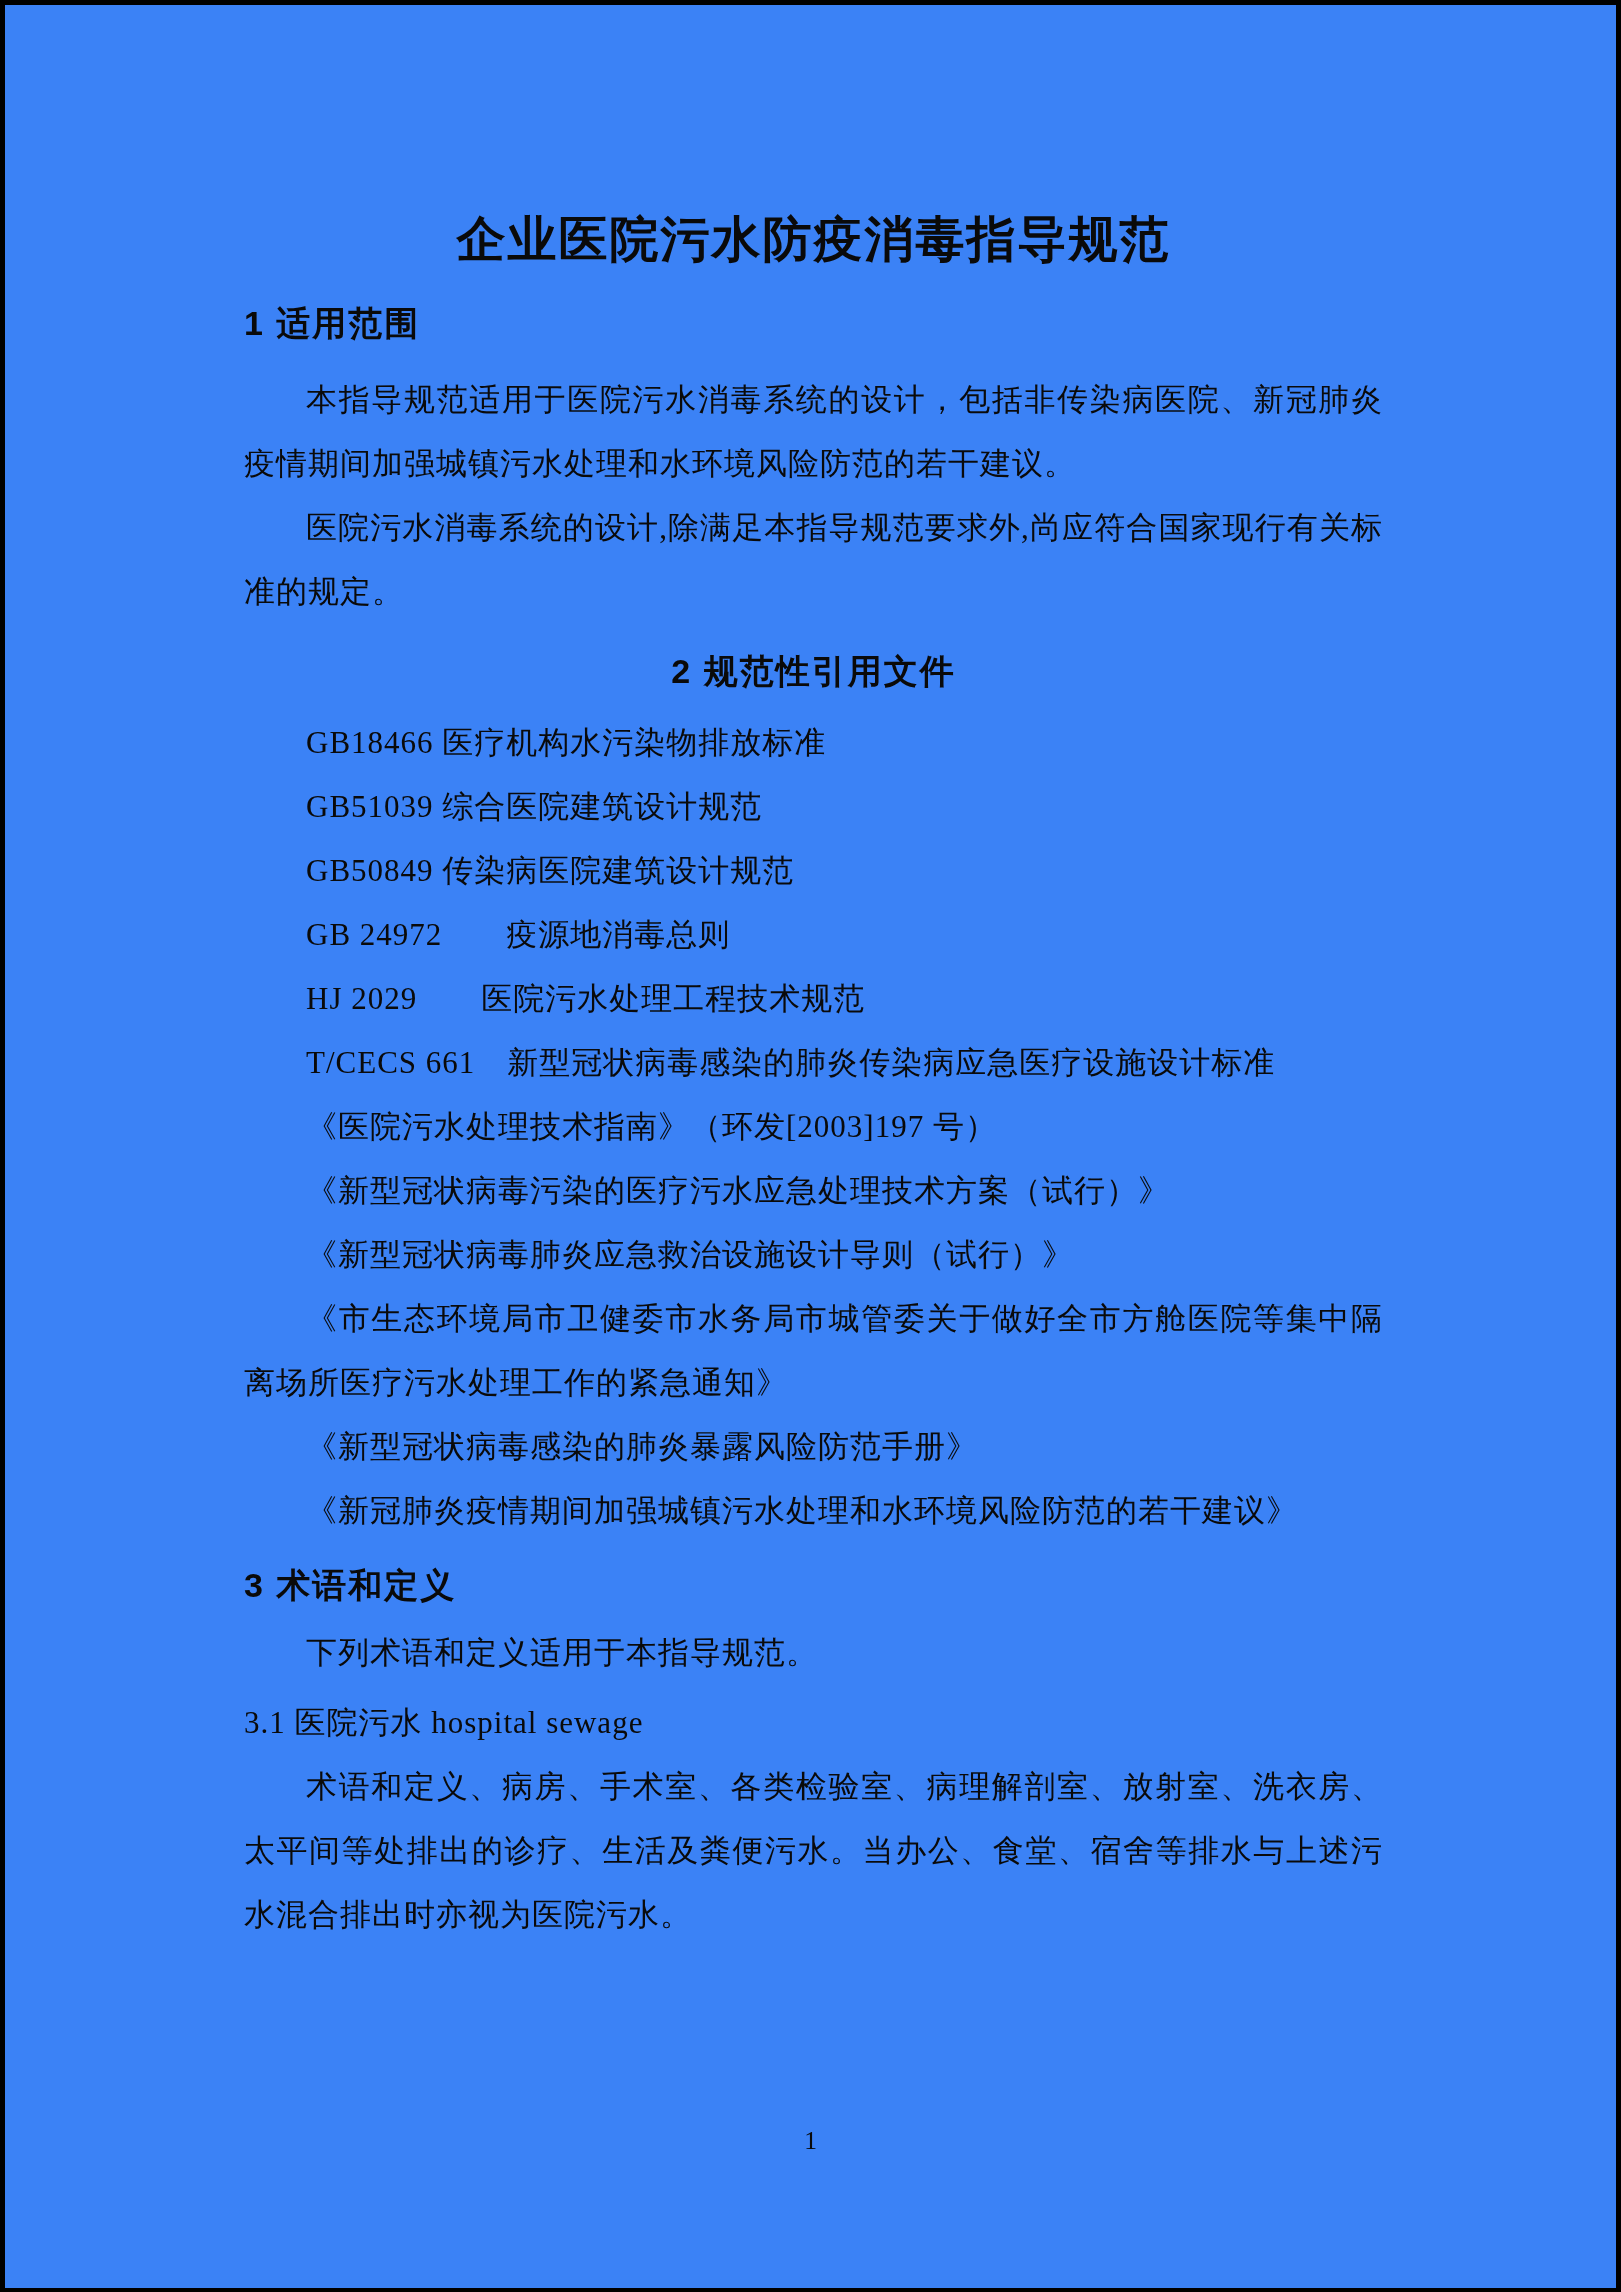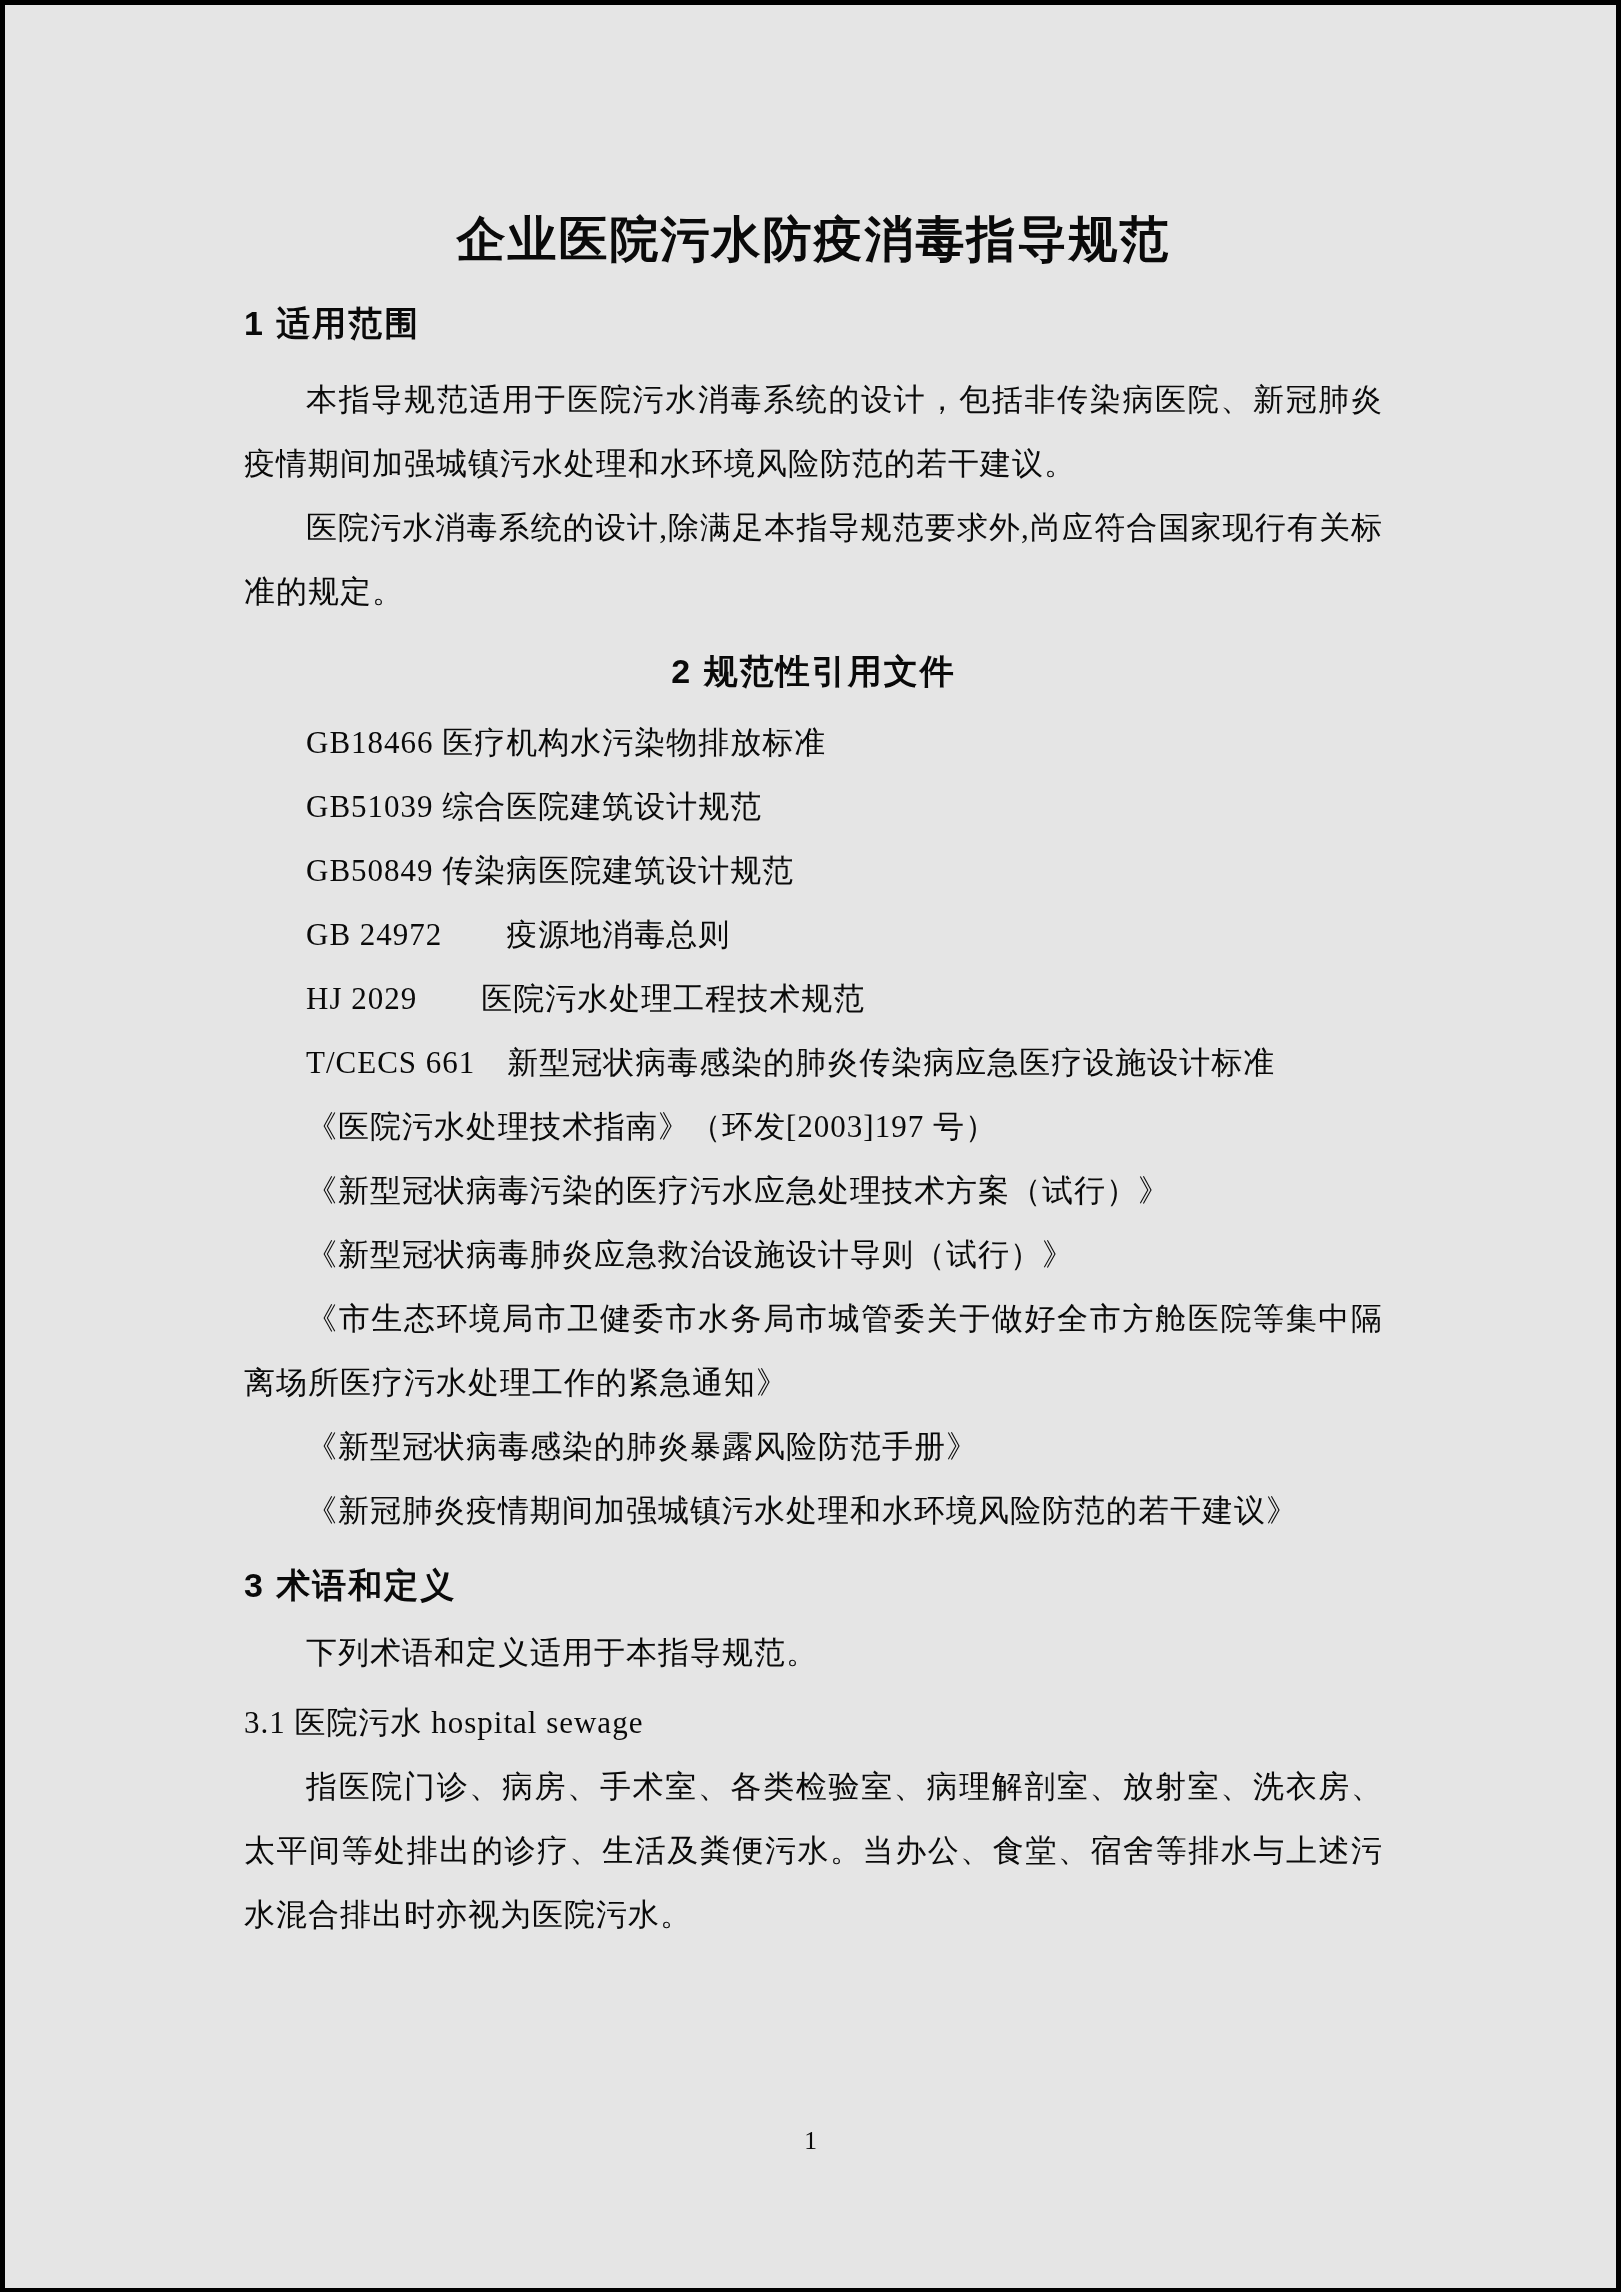--- a/index.html
+++ b/index.html
@@ -5,21 +5,21 @@
   html, body {
     margin: 0;
     padding: 0;
     background: #ffffff;
   }
   .page {
     position: relative;
     width: 1621px;
     height: 2293px;
     box-sizing: border-box;
-    background: #e5e5e5;
+    background: #3b82f6;
     border: 5.9px solid #000000;
     padding: 0 233px 0 239px;
     overflow: hidden;
     font-family: "Liberation Serif", "DejaVu Serif", serif;
     color: #0a0a0a;
   }
   .doc-title {
     margin: 205px 0 0 0;
     font-size: 49px;
     line-height: 59px;
@@ -94,19 +94,19 @@
       <p class="ref-item">《市生态环境局市卫健委市水务局市城管委关于做好全市方舱医院等集中隔离场所医疗污水处理工作的紧急通知》</p>
       <p class="ref-item">《新型冠状病毒感染的肺炎暴露风险防范手册》</p>
       <p class="ref-item">《新冠肺炎疫情期间加强城镇污水处理和水环境风险防范的若干建议》</p>
     </div>
   </section>
 
   <section>
     <h2 class="sec-h h-terms">3 术语和定义</h2>
     <p>下列术语和定义适用于本指导规范。</p>
     <p class="term-title">3.1 医院污水 hospital sewage</p>
-    <p>指医院门诊、病房、手术室、各类检验室、病理解剖室、放射室、洗衣房、太平间等处排出的诊疗、生活及粪便污水。当办公、食堂、宿舍等排水与上述污水混合排出时亦视为医院污水。</p>
+    <p>术语和定义、病房、手术室、各类检验室、病理解剖室、放射室、洗衣房、太平间等处排出的诊疗、生活及粪便污水。当办公、食堂、宿舍等排水与上述污水混合排出时亦视为医院污水。</p>
   </section>
 
   <div class="page-footer">1</div>
 
 </div>
 
 
 </body></html>

